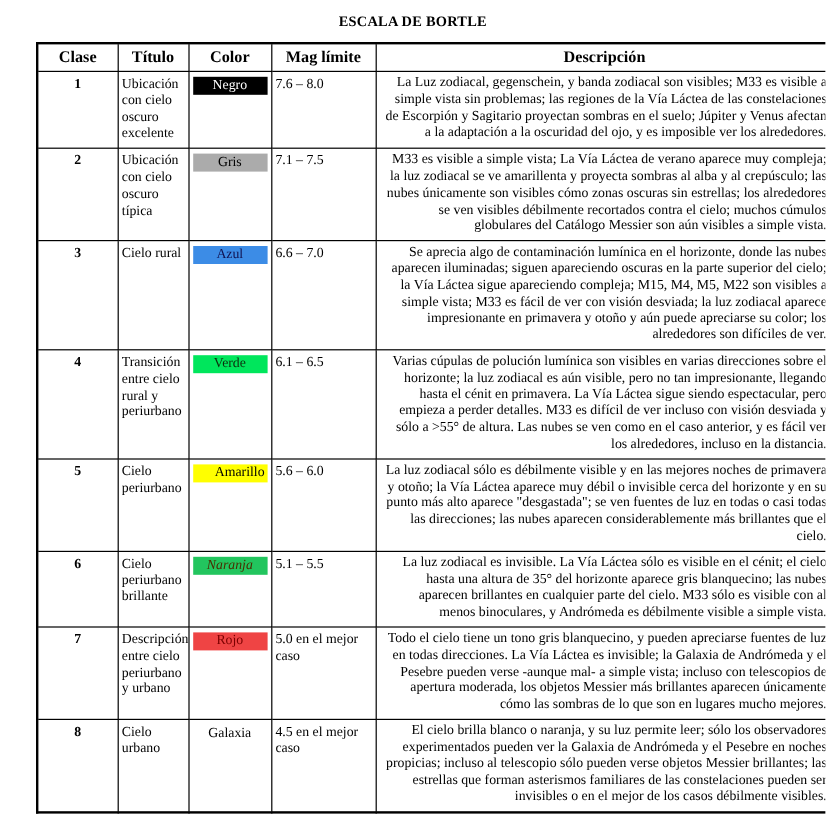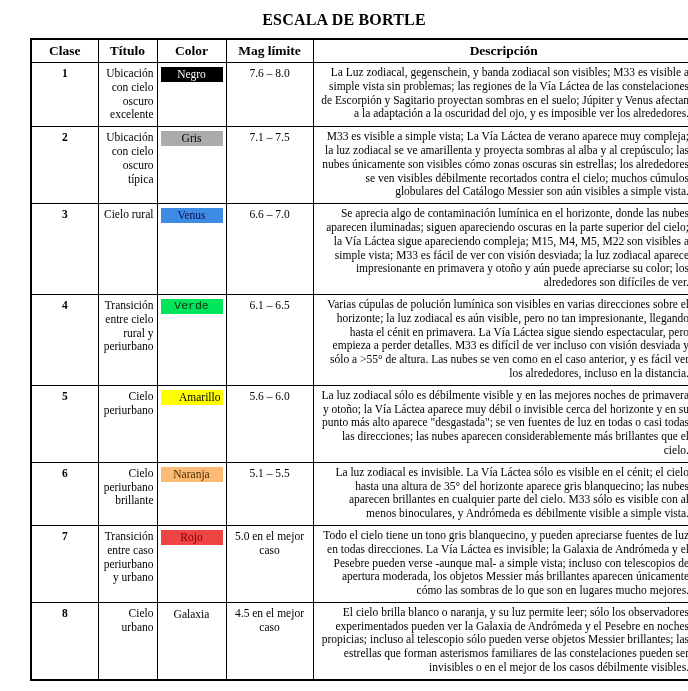--- a/index.html
+++ b/index.html
@@ -9,21 +9,21 @@
     background: #ffffff;
     font-family: "Liberation Serif", serif;
     color: #000;
     overflow: hidden;
     box-sizing: border-box;
   }
   .title {
     margin: 0;
     padding-top: 11px;
     text-align: center;
-    font-size: 16px;
+    font-size: 12px;
     font-weight: bold;
     letter-spacing: 0.2px;
   }
   table.bortle {
     border-collapse: collapse;
     table-layout: fixed;
     width: 628px;
     margin: 9px 0 0 30px;
     border: 2px solid #000;
   }
@@ -39,23 +39,23 @@
     line-height: 1.2;
     vertical-align: top;
     padding: 4px 3px;
   }
   .col-clase  { width: 67px; }
   .col-titulo { width: 59px; }
   .col-color  { width: 69px; }
   .col-mag    { width: 87px; }
   .col-desc   { width: 382px; }
   .cell-clase { text-align: center; font-weight: bold; }
-  .cell-titulo{ text-align: right; }
+  .cell-titulo{ text-align: left; }
   .cell-color { text-align: center; }
-  .cell-mag   { text-align: center; }
+  .cell-mag   { }
   .cell-desc  { text-align: right; padding: 3px 5px 4px 5px; }
   .swatch {
     display: inline-block;
     min-width: 58px;
     padding: 0 2px;
     font-size: 11.5px;
     line-height: 1.3;
   }
 </style>
 </head>
@@ -92,59 +92,59 @@
       <span class="swatch" style="background-color: rgb(171, 171, 171); color: rgb(0, 0, 0);">Gris</span>
     </td>
     <td class="col-mag cell-mag">7.1 – 7.5</td>
     <td class="col-desc cell-desc">M33 es visible a simple vista; La Vía Láctea de verano aparece muy compleja; la luz zodiacal se ve amarillenta y proyecta sombras al alba y al crepúsculo; las nubes únicamente son visibles cómo zonas oscuras sin estrellas; los alrededores se ven visibles débilmente recortados contra el cielo; muchos cúmulos globulares del Catálogo Messier son aún visibles a simple vista.</td>
   </tr>
 
   <tr>
     <td class="col-clase cell-clase">3</td>
     <td class="col-titulo cell-titulo">Cielo rural</td>
     <td class="col-color cell-color">
-      <span class="swatch" style="background-color: rgb(60, 140, 230); color: rgb(16, 16, 79);">Venus</span>
+      <span class="swatch" style="background-color: rgb(60, 140, 230); color: rgb(16, 16, 79);">Azul</span>
     </td>
     <td class="col-mag cell-mag">6.6 – 7.0</td>
     <td class="col-desc cell-desc">Se aprecia algo de contaminación lumínica en el horizonte, donde las nubes aparecen iluminadas; siguen apareciendo oscuras en la parte superior del cielo; la Vía Láctea sigue apareciendo compleja; M15, M4, M5, M22 son visibles a simple vista; M33 es fácil de ver con visión desviada; la luz zodiacal aparece impresionante en primavera y otoño y aún puede apreciarse su color; los alrededores son difíciles de ver.</td>
   </tr>
 
   <tr>
     <td class="col-clase cell-clase">4</td>
     <td class="col-titulo cell-titulo">Transición entre cielo rural y periurbano</td>
     <td class="col-color cell-color">
-      <span class="swatch" style="background-color: rgb(0, 230, 92); color: rgb(12, 46, 12); font-family: Liberation Mono, monospace;">Verde</span>
+      <span class="swatch" style="background-color: rgb(0, 230, 92); color: rgb(12, 46, 12);">Verde</span>
     </td>
     <td class="col-mag cell-mag">6.1 – 6.5</td>
     <td class="col-desc cell-desc">Varias cúpulas de polución lumínica son visibles en varias direcciones sobre el horizonte; la luz zodiacal es aún visible, pero no tan impresionante, llegando hasta el cénit en primavera. La Vía Láctea sigue siendo espectacular, pero empieza a perder detalles. M33 es difícil de ver incluso con visión desviada y sólo a &gt;55° de altura. Las nubes se ven como en el caso anterior, y es fácil ver los alrededores, incluso en la distancia.</td>
   </tr>
 
   <tr>
     <td class="col-clase cell-clase">5</td>
     <td class="col-titulo cell-titulo">Cielo periurbano</td>
     <td class="col-color cell-color">
       <span class="swatch" style="background-color: rgb(255, 255, 0); color: rgb(0, 0, 0); text-align: right;">Amarillo</span>
     </td>
     <td class="col-mag cell-mag">5.6 – 6.0</td>
     <td class="col-desc cell-desc">La luz zodiacal sólo es débilmente visible y en las mejores noches de primavera y otoño; la Vía Láctea aparece muy débil o invisible cerca del horizonte y en su punto más alto aparece "desgastada"; se ven fuentes de luz en todas o casi todas las direcciones; las nubes aparecen considerablemente más brillantes que el cielo.</td>
   </tr>
 
   <tr>
     <td class="col-clase cell-clase">6</td>
     <td class="col-titulo cell-titulo">Cielo periurbano brillante</td>
     <td class="col-color cell-color">
-      <span class="swatch" style="background-color: #fdba74; color: rgb(74, 46, 0);">Naranja</span>
+      <span class="swatch" style="background-color: #22c55e; color: rgb(74, 46, 0); font-style: italic;">Naranja</span>
     </td>
     <td class="col-mag cell-mag">5.1 – 5.5</td>
     <td class="col-desc cell-desc">La luz zodiacal es invisible. La Vía Láctea sólo es visible en el cénit; el cielo hasta una altura de 35° del horizonte aparece gris blanquecino; las nubes aparecen brillantes en cualquier parte del cielo. M33 sólo es visible con al menos binoculares, y Andrómeda es débilmente visible a simple vista.</td>
   </tr>
 
   <tr>
     <td class="col-clase cell-clase">7</td>
-    <td class="col-titulo cell-titulo">Transición entre caso periurbano y urbano</td>
+    <td class="col-titulo cell-titulo">Descripción entre cielo periurbano y urbano</td>
     <td class="col-color cell-color">
       <span class="swatch" style="background-color: #ef4444; color: rgb(123, 0, 0);">Rojo</span>
     </td>
     <td class="col-mag cell-mag">5.0 en el mejor caso</td>
     <td class="col-desc cell-desc">Todo el cielo tiene un tono gris blanquecino, y pueden apreciarse fuentes de luz en todas direcciones. La Vía Láctea es invisible; la Galaxia de Andrómeda y el Pesebre pueden verse -aunque mal- a simple vista; incluso con telescopios de apertura moderada, los objetos Messier más brillantes aparecen únicamente cómo las sombras de lo que son en lugares mucho mejores.</td>
   </tr>
 
   <tr>
     <td class="col-clase cell-clase">8</td>
     <td class="col-titulo cell-titulo">Cielo urbano</td>

